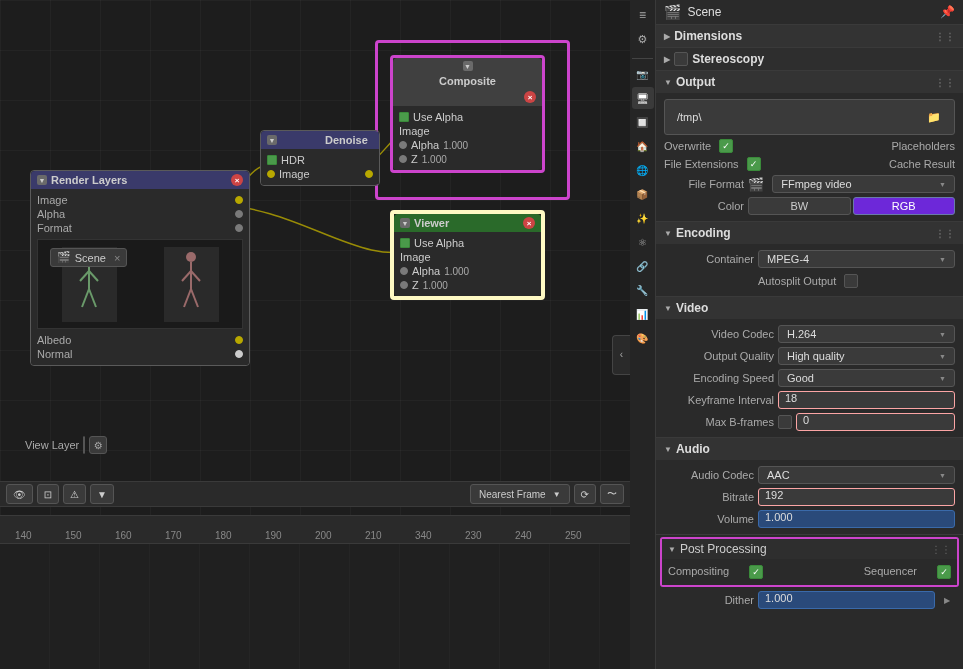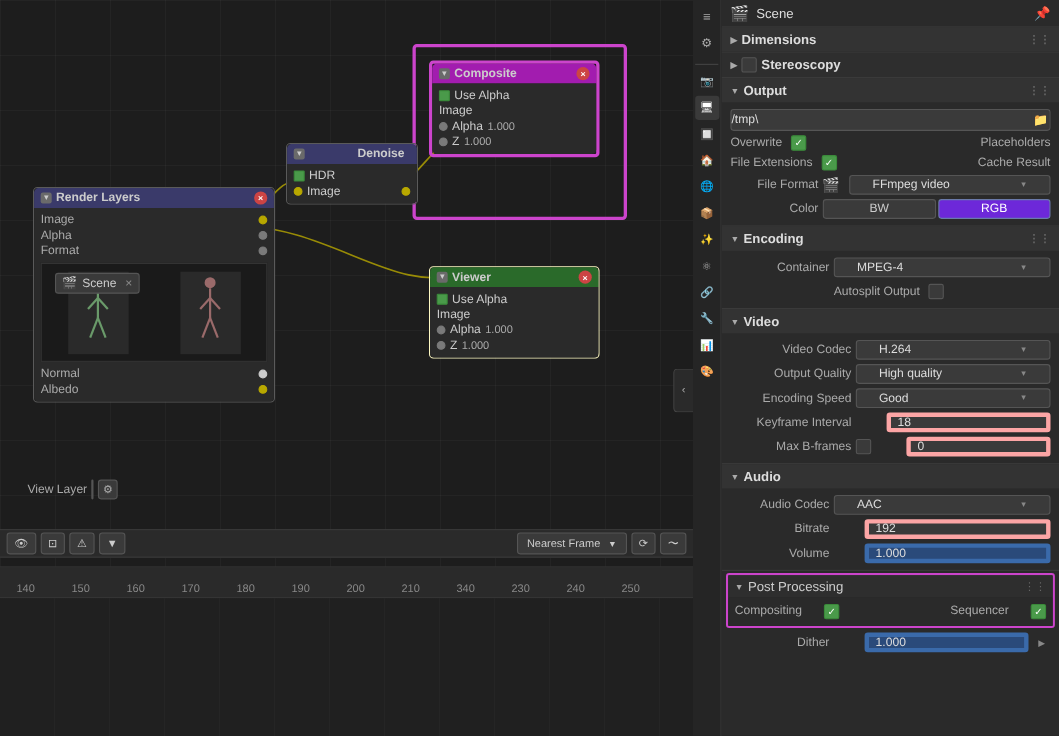--- a/index.html
+++ b/index.html
@@ -114,30 +114,30 @@
     }
 
     
     .node-composite {
       top: 55px;
       left: 390px;
       width: 155px;
       border: 3px solid #cc44cc;
     }
     .node-composite .node-header {
-      background: #a21caf;
+      background: #404040;
+      flex-direction: column;
     }
 
     
     .node-viewer {
       top: 210px;
       left: 390px;
       width: 155px;
-      border: 1px solid #fef9c3;
-      margin-top: 32px;
+      border: 4px solid #fef9c3;
     }
     .node-viewer .node-header {
       background: #2a6a2a;
     }
 
     
     .composite-highlight-box {
       position: absolute;
       top: 40px;
       left: 375px;
@@ -335,47 +335,46 @@
       color: #aaa;
       font-size: 11px;
       text-align: right;
       flex-shrink: 0;
     }
 
     .prop-value {
       flex: 1;
       height: 18px;
       background: #3a3a3a;
-      border: 4px solid #fca5a5;
+      border: 1px solid #fca5a5;
       border-radius: 3px;
       padding: 0 6px;
       font-size: 11px;
       color: #ddd;
       display: flex;
-      align-items: center;
-      margin-left: 28px;
+      align-items: flex-start;
     }
 
     .prop-value-blue {
       background: #2a4a7a;
       border-color: #3a6aaa;
       color: #ddd;
     }
 
     .prop-value-wide {
       flex: 1;
     }
 
     .prop-dropdown {
       flex: 1;
       height: 18px;
       background: #3a3a3a;
       border: 1px solid #555;
       border-radius: 3px;
-      padding: 0 20px;
+      padding: 0 8px;
       font-size: 11px;
       color: #ddd;
       display: flex;
       align-items: center;
       justify-content: space-between;
       cursor: pointer;
     }
 
     .prop-dropdown::after {
       content: '▼';
@@ -429,22 +428,22 @@
       border-color: #555;
     }
 
     .full-path-bar {
       display: flex;
       align-items: center;
       margin: 2px 8px;
       background: #3a3a3a;
       border: 1px solid #555;
       border-radius: 3px;
-      height: 20px;
-      padding: 0 0;
+      height: 36px;
+      padding: 0 12px;
       gap: 4px;
     }
 
     .full-path-text {
       font-size: 11px;
       color: #ddd;
       flex: 1;
     }
 
     .folder-btn {
@@ -575,26 +574,26 @@
             <circle cx="15" cy="8" r="5" fill="#9a6a6a"></circle>
             <line x1="15" y1="13" x2="15" y2="40" stroke="#9a6a6a" stroke-width="2"></line>
             <line x1="15" y1="22" x2="6" y2="32" stroke="#9a6a6a" stroke-width="2"></line>
             <line x1="15" y1="22" x2="24" y2="32" stroke="#9a6a6a" stroke-width="2"></line>
             <line x1="15" y1="40" x2="8" y2="58" stroke="#9a6a6a" stroke-width="2"></line>
             <line x1="15" y1="40" x2="22" y2="58" stroke="#9a6a6a" stroke-width="2"></line>
           </svg>
         </div>
       </div>
       <div class="node-row">
+        <span class="prop-label">Albedo</span>
+        <span class="socket socket-yellow socket-out"></span>
+      </div>
+      <div class="node-row">
         <span class="prop-label">Normal</span>
         <span class="socket socket-white socket-out"></span>
-      </div>
-      <div class="node-row">
-        <span class="prop-label">Albedo</span>
-        <span class="socket socket-yellow socket-out"></span>
       </div>
     </div>
   </div>
 
   <div class="node node-denoise">
     <div class="node-header">
       <span class="node-collapse-btn">▼</span>
       <span>Denoise</span>
     </div>
     <div class="node-body">

